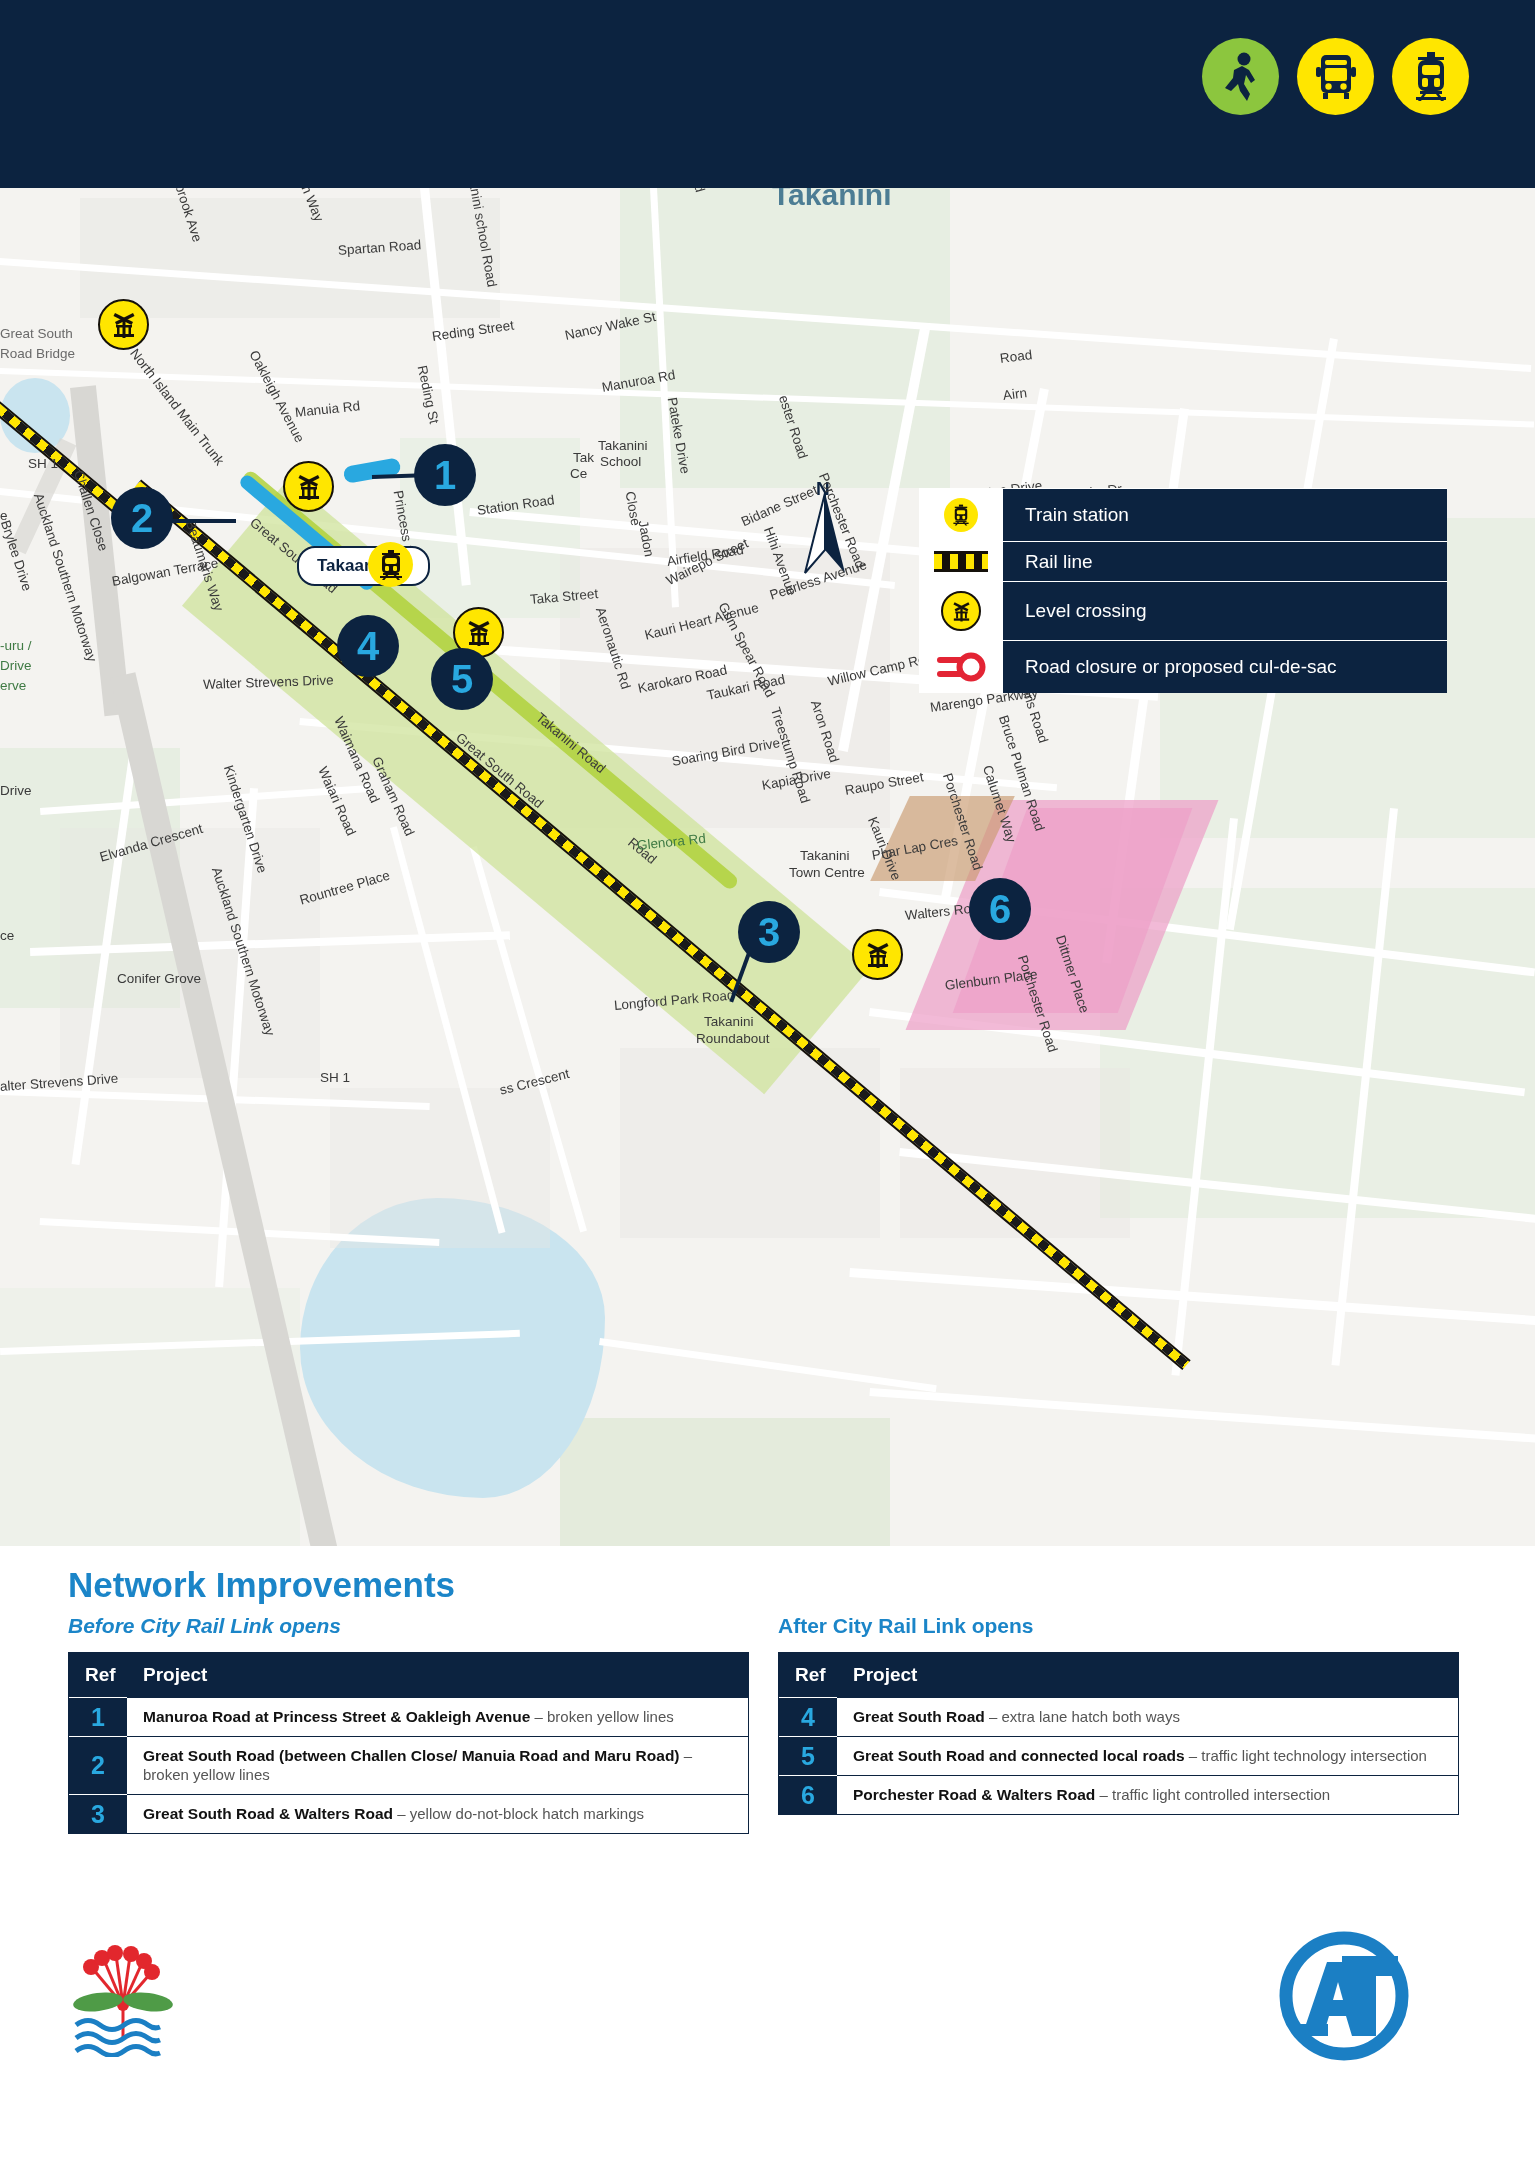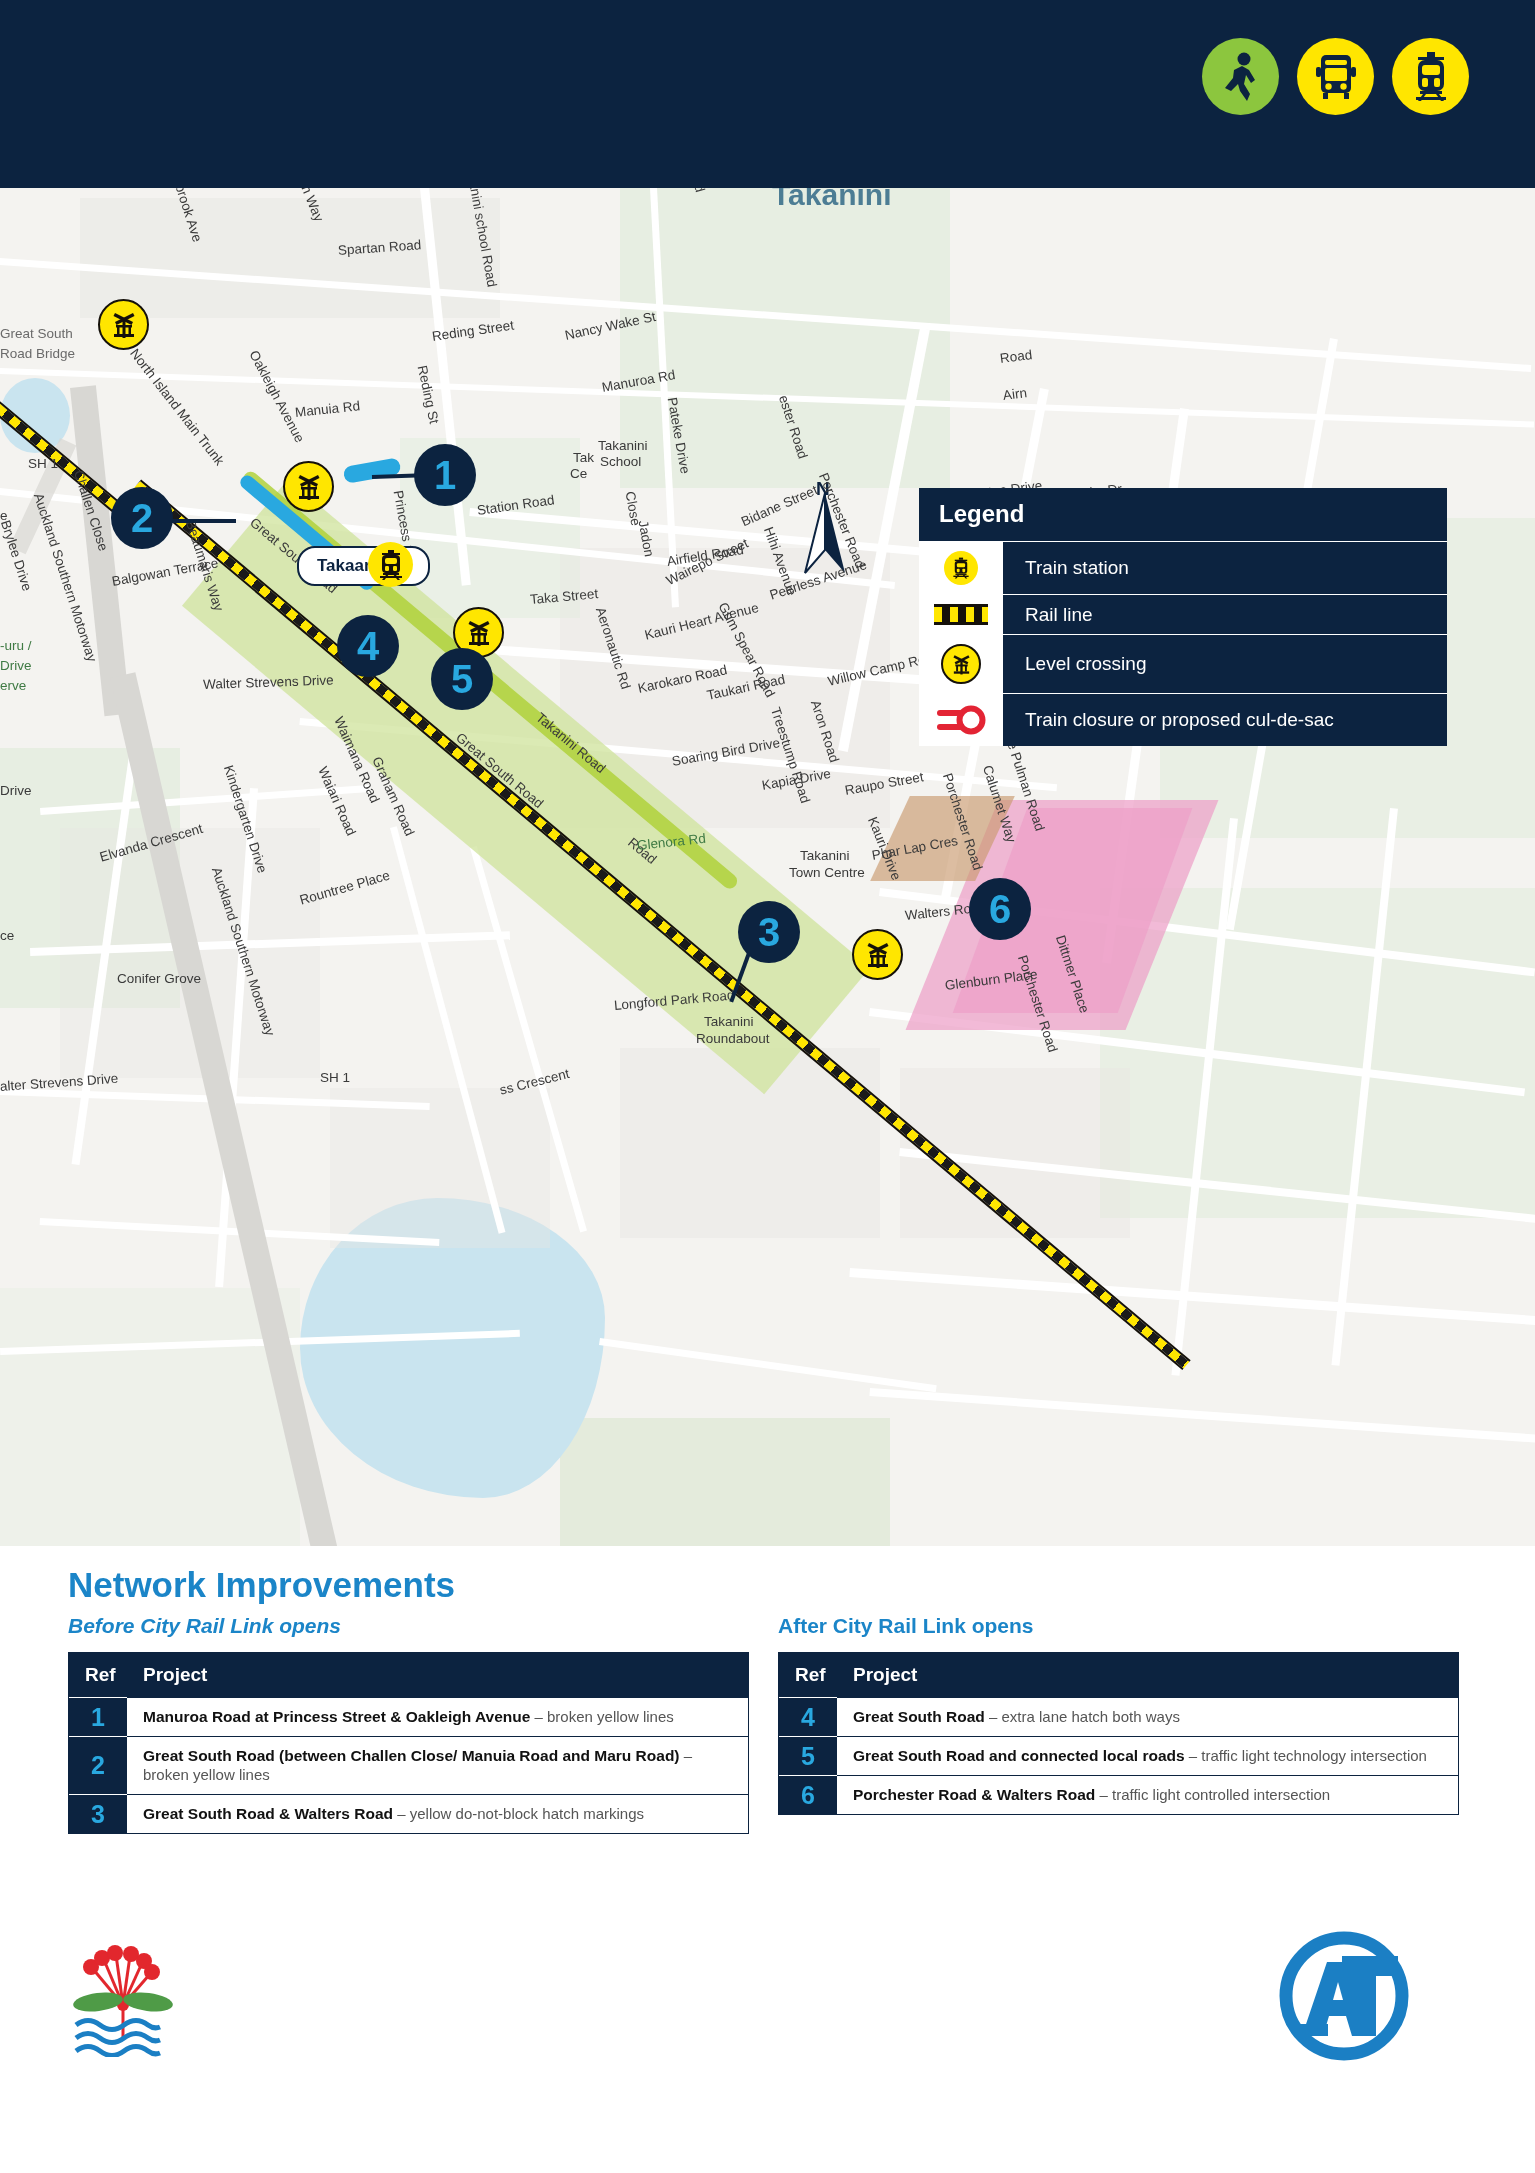--- a/index.html
+++ b/index.html
@@ -467,21 +467,20 @@
   <div class="leader" style="left:749px;top:763px;width:52px;transform:rotate(110deg);"></div>
 
   <div class="numpin" style="left:414px;top:256px;">1</div>
   <div class="numpin" style="left:111px;top:299px;">2</div>
   <div class="numpin" style="left:738px;top:713px;">3</div>
   <div class="numpin" style="left:337px;top:427px;">4</div>
   <div class="numpin" style="left:431px;top:460px;">5</div>
   <div class="numpin" style="left:969px;top:690px;">6</div>
 
   <div class="legend">
-    <div class="legend-title">Legend</div>
 
     <div class="legend-row">
       <div class="legend-swatch">
         <div style="width:34px;height:34px;border-radius:50%;background:#ffe600;display:flex;align-items:center;justify-content:center;">
           <svg width="18" height="22" viewBox="0 0 26 30">
               <g fill="#15110a">
             <rect x="10" y="0" width="6" height="3"></rect>
                 <rect x="4" y="3" width="18" height="2"></rect>
             <rect x="4" y="5" width="18" height="18" rx="4"></rect>
             <rect x="7" y="8" width="12" height="6" rx="2" fill="#ffe600"></rect>
@@ -525,21 +524,21 @@
     </div>
 
     <div class="legend-row">
       <div class="legend-swatch">
         <svg width="56" height="34" viewBox="0 0 56 34">
           <circle cx="38" cy="17" r="11.5" fill="none" stroke="#e32434" stroke-width="6"></circle>
           <rect x="4" y="7" width="26" height="6" rx="3" fill="#e32434"></rect>
           <rect x="4" y="21" width="26" height="6" rx="3" fill="#e32434"></rect>
         </svg>
       </div>
-      <div class="legend-label">Train closure or proposed cul-de-sac</div>
+      <div class="legend-label">Road closure or proposed cul-de-sac</div>
     </div>
   </div>
 
 </div>
 
 <div class="bottom">
 
   <div class="ni-title">Network Improvements</div>
 
   <div class="col-head" style="left:68px;top:68px;font-style:italic;">Before City Rail Link opens</div>

